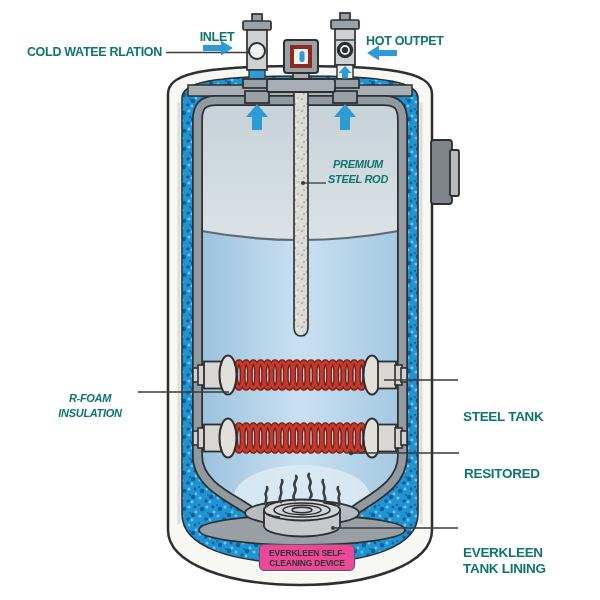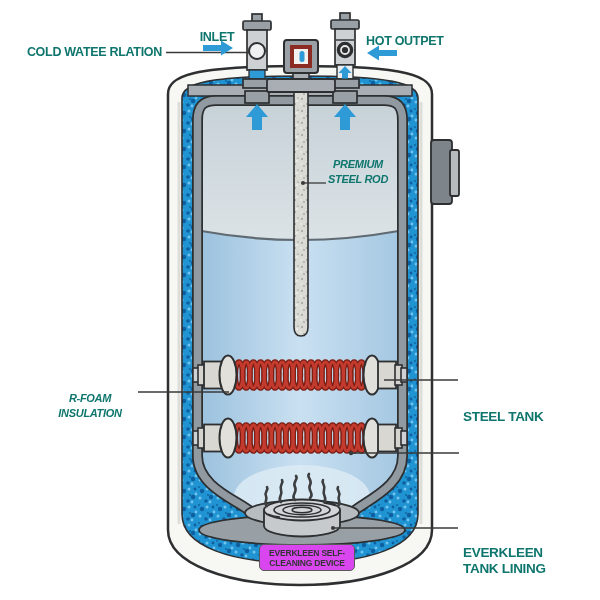--- a/index.html
+++ b/index.html
@@ -8,21 +8,21 @@
   #stage svg{position:absolute;left:0;top:0;}
   .lbl{position:absolute;color:#0f766e;font-weight:700;letter-spacing:-0.3px;
        white-space:nowrap;}
   .lbl span{display:block;}
   .sz12{font-size:12.5px;}
   .sz13{font-size:11px;line-height:15px;font-style:italic;}
   .sz14{font-size:13.5px;line-height:16.5px;margin-top:38px;}
   .ctr{text-align:center;}
   .rgt{text-align:right;}
   #plaque{position:absolute;left:259px;top:544px;width:96px;height:27px;
-          background:#d946ef;border:1.5px solid #59595a;border-radius:5px;
+          background:#ec4899;border:1.5px solid #59595a;border-radius:5px;
           color:#343434;font-size:8.5px;font-weight:700;line-height:10px;
           text-align:center;padding-top:3px;box-sizing:border-box;letter-spacing:-0.2px;}
 </style>
 </head>
 <body>
 
 <div id="stage">
 
 <svg width="600" height="600" viewBox="0 0 600 600">
   <defs>
@@ -275,20 +275,21 @@
 </div>
 
 <div class="lbl sz13 ctr" style="left:45px;top:375px;width:90px;margin-top:16px;">
   <span>R-FOAM</span>
   <span>INSULATION</span>
 </div>
 
 <div class="lbl sz14" style="left:463px;top:371px;">STEEL TANK</div>
 
 <div class="lbl sz14" style="left:464px;top:428px;">
+  <span>RESITORED</span>
 </div>
 
 <div class="lbl sz14" style="left:463px;top:507px;line-height:15.5px;">
   <span>EVERKLEEN</span>
   <span>TANK LINING</span>
 </div>
 
 <div id="plaque">
   <span>EVERKLEEN</span>
   <span>SELF-CLEANING DEVICE</span>

